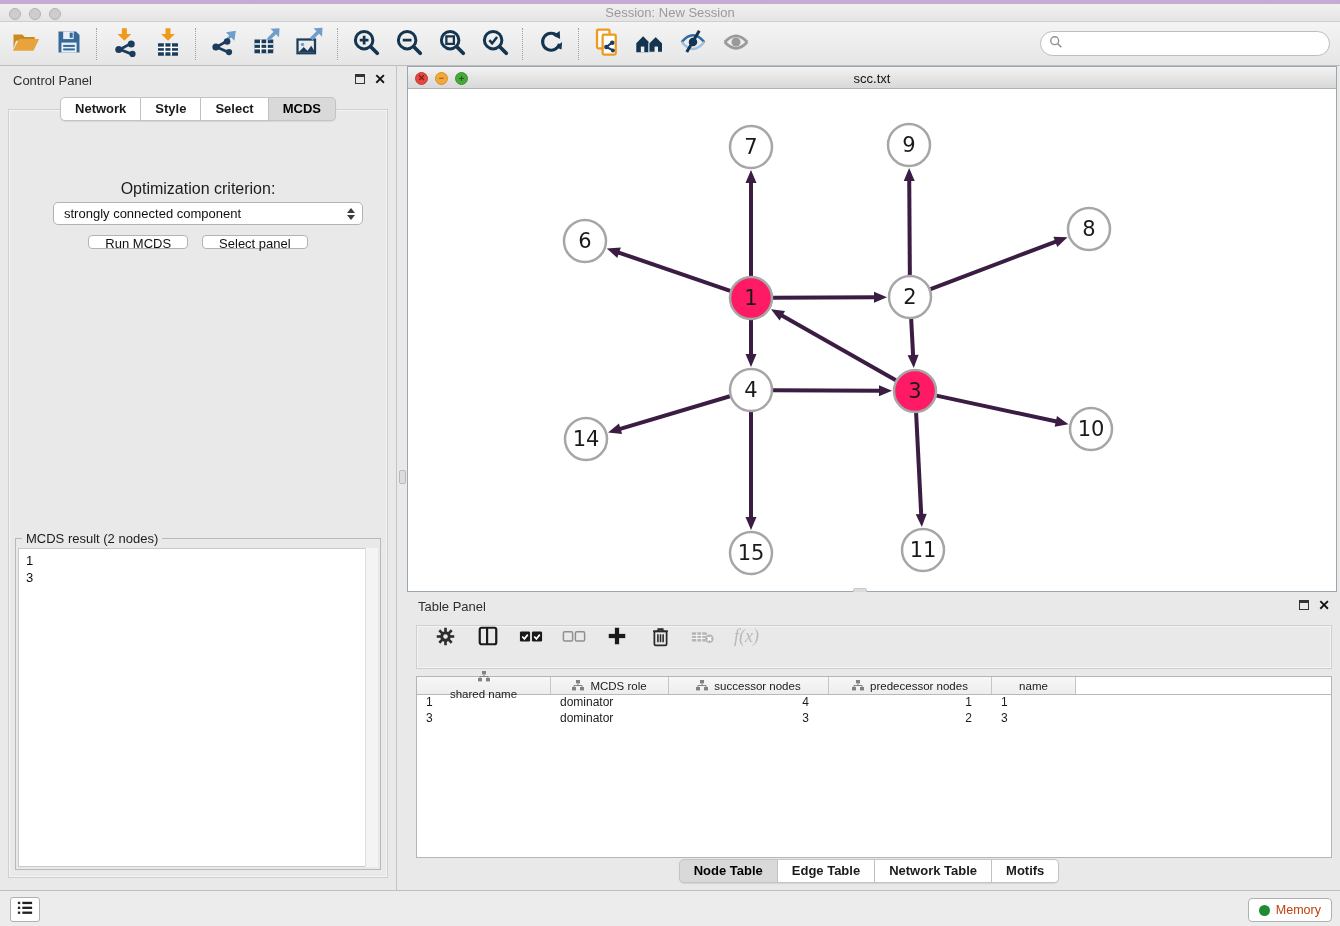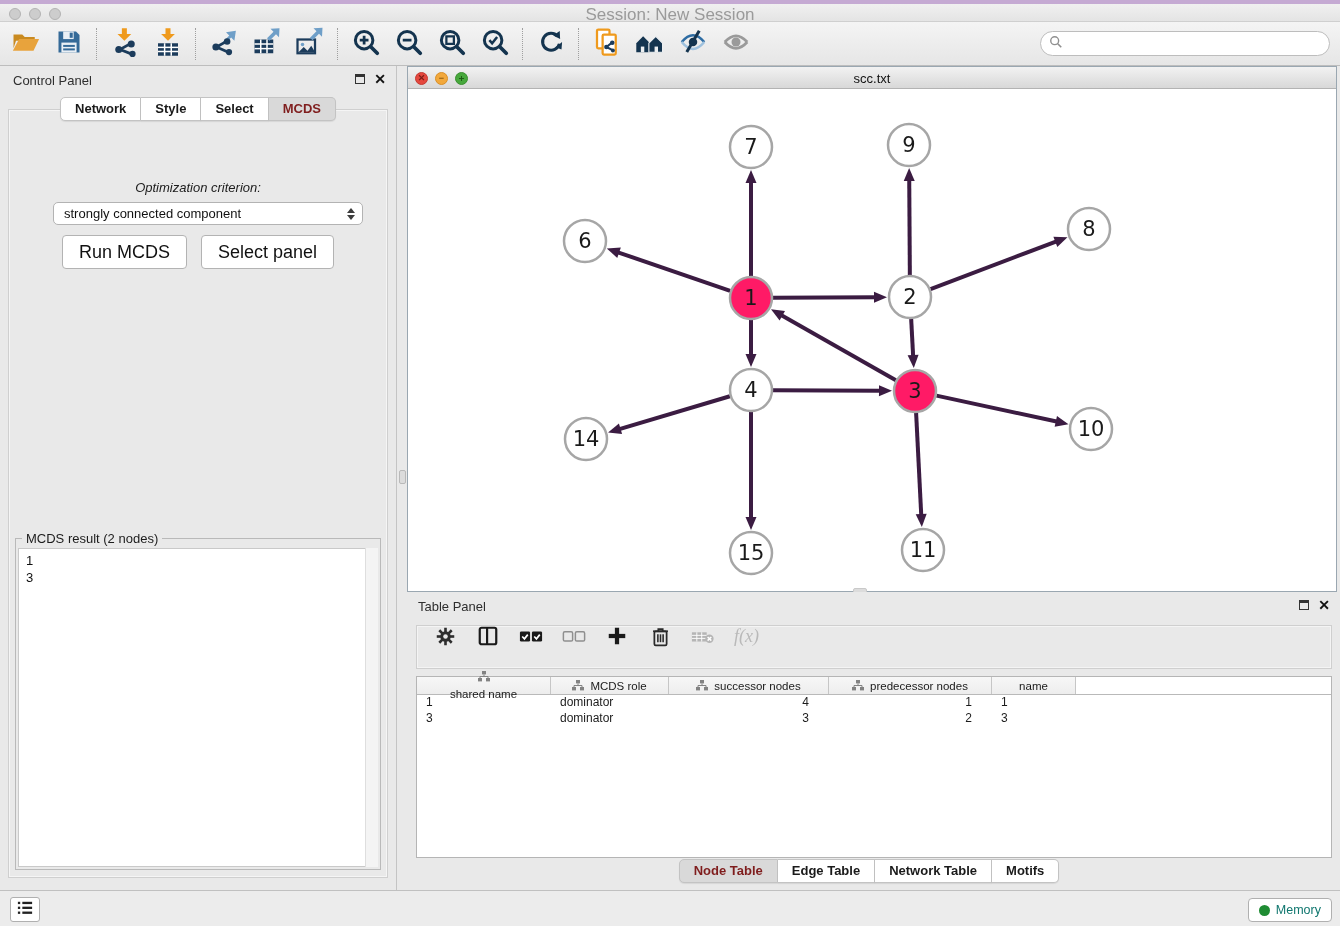--- a/index.html
+++ b/index.html
@@ -6,21 +6,21 @@
   html,body { width:1340px; height:926px; overflow:hidden;
     font-family:"Liberation Sans", sans-serif; background:#e9e9e9; }
 
   
   .titlebar { position:absolute; left:0; top:0; width:1340px; height:22px;
     background:linear-gradient(#f3f3f3,#e4e4e4); border-bottom:1px solid #cfcfcf; }
   .titlebar .accent { position:absolute; left:0; top:0; width:100%; height:4px; background:#c5aad3; }
   .traffic { position:absolute; top:8px; width:12px; height:12px; border-radius:50%; }
   .t-gray { background:#cdcdcd; border:1px solid #b3b3b3; }
   .win-title { position:absolute; left:0; right:0; top:5px; text-align:center;
-    font-size:17px; color:#9a9a9a; }
+    font-size:13px; color:#9a9a9a; }
 
   
   .toolbar { position:absolute; left:0; top:22px; width:1340px; height:44px;
     background:linear-gradient(#f4f4f4,#e6e6e6); border-bottom:1px solid #bdbdbd;
     display:flex; align-items:center; padding-left:4px; }
   .tb-btn { width:37px; height:38px; display:flex; align-items:center; justify-content:center;
     flex:0 0 auto; cursor:default; margin:0 3px; }
   .tb-sep { height:32px; border-left:1px dotted #9f9f9f; margin:0 6px; flex:0 0 auto; }
   .searchbox { margin-left:auto; margin-right:10px; width:290px; height:25px;
     background:#fff; border:1px solid #bdbdbd; border-radius:13px;
@@ -36,36 +36,36 @@
   .panel-icons { position:absolute; right:10px; top:8px; display:flex; gap:9px; align-items:center; }
   .float-ico { width:10px; height:10px; border:1.5px solid #333; border-top-width:3px; display:inline-block; }
   .close-ico { font-size:14px; font-weight:bold; color:#111; line-height:10px; }
 
   .seg-tabs { display:flex; justify-content:center; position:absolute; left:0; right:0; z-index:5; }
   .seg-tab { background:#fff; border:1px solid #c3c3c3; border-left-width:0;
     font-size:13px; font-weight:600; color:#1a1a1a; padding:3px 14px 4px; cursor:default;
     box-shadow:0 1px 1px rgba(0,0,0,0.08); }
   .seg-tab:first-child { border-left-width:1px; border-radius:5px 0 0 5px; }
   .seg-tab:last-child { border-radius:0 5px 5px 0; }
-  .seg-tab.active { background:#d9d9d9; color:#7f1d1d; }
+  .seg-tab.active { background:#d9d9d9; color:#000000; }
 
   .cp-tabs { top:31px; }
   .cp-body { position:absolute; left:8px; right:8px; top:43px; bottom:12px;
     border:1px solid #cfcfcf; box-shadow:inset 0 0 0 1px #f5f5f5; }
   .opt-label { position:absolute; left:0; right:0; top:70px; text-align:center;
-    font-size:13px; color:#1c1c1c;font-style:italic; }
+    font-size:16px; color:#1c1c1c; }
   .cp-select { position:absolute; left:44px; top:92px; width:310px; height:23px;
     background:#fff; border:1px solid #b3b3b3; border-radius:5px;
     display:flex; align-items:center; font-size:13px; color:#111; padding-left:10px; }
   .cp-select .chev { margin-left:auto; margin-right:7px; display:flex; flex-direction:column; gap:2px; }
   .chev .up { width:0; height:0; border-left:4px solid transparent; border-right:4px solid transparent; border-bottom:5px solid #3c3c3c; }
   .chev .dn { width:0; height:0; border-left:4px solid transparent; border-right:4px solid transparent; border-top:5px solid #3c3c3c; }
   .cp-buttons { position:absolute; left:0; right:0; top:125px; display:flex; justify-content:center; gap:14px; }
-  .mac-btn { background:#fff; border:1px solid #b3b3b3; border-radius:4px; height:34px;
-    font-size:18px; color:#111; padding:0 16px; font-family:"Liberation Sans",sans-serif; }
+  .mac-btn { background:#fff; border:1px solid #b3b3b3; border-radius:4px; height:14px;
+    font-size:13px; color:#111; padding:0 16px; font-family:"Liberation Sans",sans-serif; }
 
   .result-box { position:absolute; left:6px; right:6px; top:428px; bottom:7px;
     border:1px solid #b9b9b9; }
   .result-legend { position:absolute; left:6px; top:-8px; background:#e9e9e9; padding:0 4px;
     font-size:13px; color:#1c1c1c; }
   .result-area { position:absolute; left:2px; right:2px; top:9px; bottom:2px; background:#fff;
     border:1px solid #c9c9c9; font-size:13px; color:#111; padding:3px 0 0 7px; line-height:17px; }
   .result-scroll { position:absolute; right:0; top:0; bottom:0; width:13px; background:#f4f4f4;
     border-left:1px solid #dedede; }
 
@@ -108,21 +108,21 @@
 
   .tp-tabs { bottom:7px; top:auto; }
 
   
   .statusbar { position:absolute; left:0; top:890px; width:1340px; height:36px;
     background:#ececec; border-top:1px solid #c0c0c0; }
   .list-btn { position:absolute; left:10px; top:6px; width:30px; height:25px; background:#fff;
     border:1px solid #b0b0b0; border-radius:3px; display:flex; align-items:center; justify-content:center; }
   .memory-btn { position:absolute; right:8px; top:7px; height:24px; background:#fff;
     border:1px solid #b0b0b0; border-radius:4px; display:flex; align-items:center; gap:6px;
-    padding:0 10px; font-size:12.5px; color:#0f766e; }
+    padding:0 10px; font-size:12.5px; color:#c2410c; }
   .mem-dot { width:11px; height:11px; border-radius:50%; background:#1f8c33; }
 
   svg text { font-family:"DejaVu Sans", sans-serif; }
 </style>
 </head>
 <body>
 
 <div class="titlebar">
   <div class="accent"></div>
   <div class="traffic t-gray" style="left:9px"></div>

